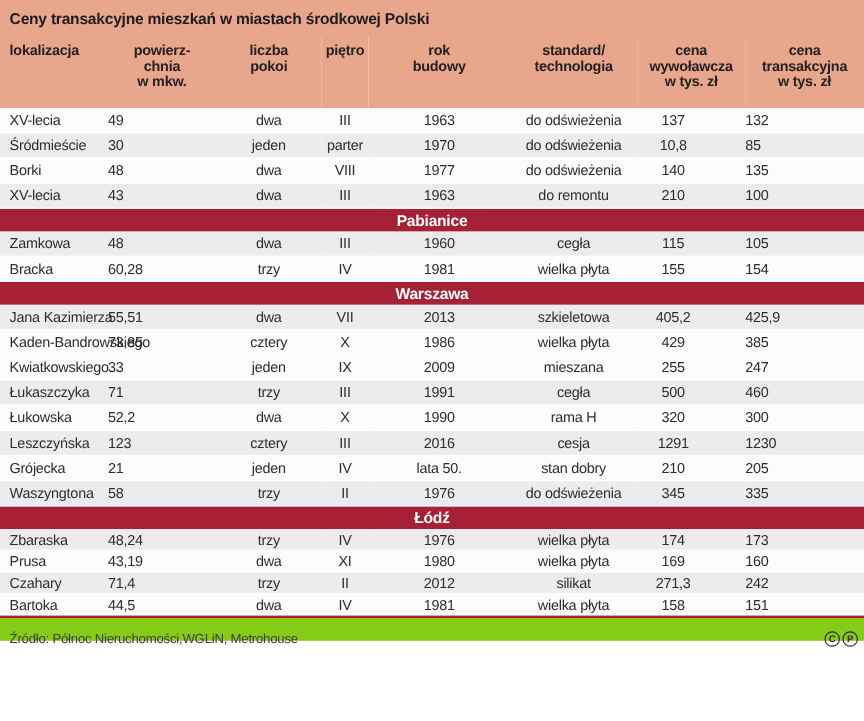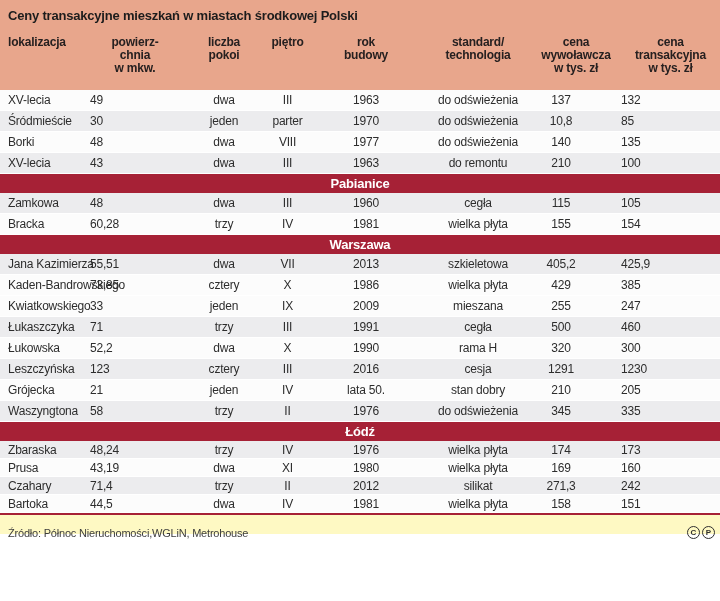--- a/index.html
+++ b/index.html
@@ -39,21 +39,21 @@
   tr.data.light td { background:#fcfcfc; }
   
   .c0 { text-align:left;  padding-left:8px !important; }
   td.c1 { padding-right:14px !important; }
   th.c1, th.c2, th.c3, th.c4, th.c5, th.c6, th.c7 { text-align:center; }
   td.c2, td.c3, td.c4, td.c5 { text-align:center; }
   td.c6 { text-align:center; padding-right:30px !important; }
   td.c7 { text-align:left; padding-right:18px !important; }
   .bottom-rule { height:2px; background:#a62136; width:720px; }
   .footer {
-    height:19px; background:#fef9c3;
+    height:19px; background:#84cc16;
     display:flex; align-items:center; justify-content:space-between;
     padding:16px 5px 0 8px; box-sizing:border-box;
   }
   .footer .src { font-size:11px; color:#3d3d3d; }
   .marks { display:flex; align-items:center; }
   .mark {
     display:inline-block; width:11px; height:11px; margin-left:2px;
     border:1.2px solid #2f2f2f; border-radius:50%;
     font-size:8px; line-height:11px; text-align:center;
     font-weight:bold; color:#2f2f2f; letter-spacing:0;

